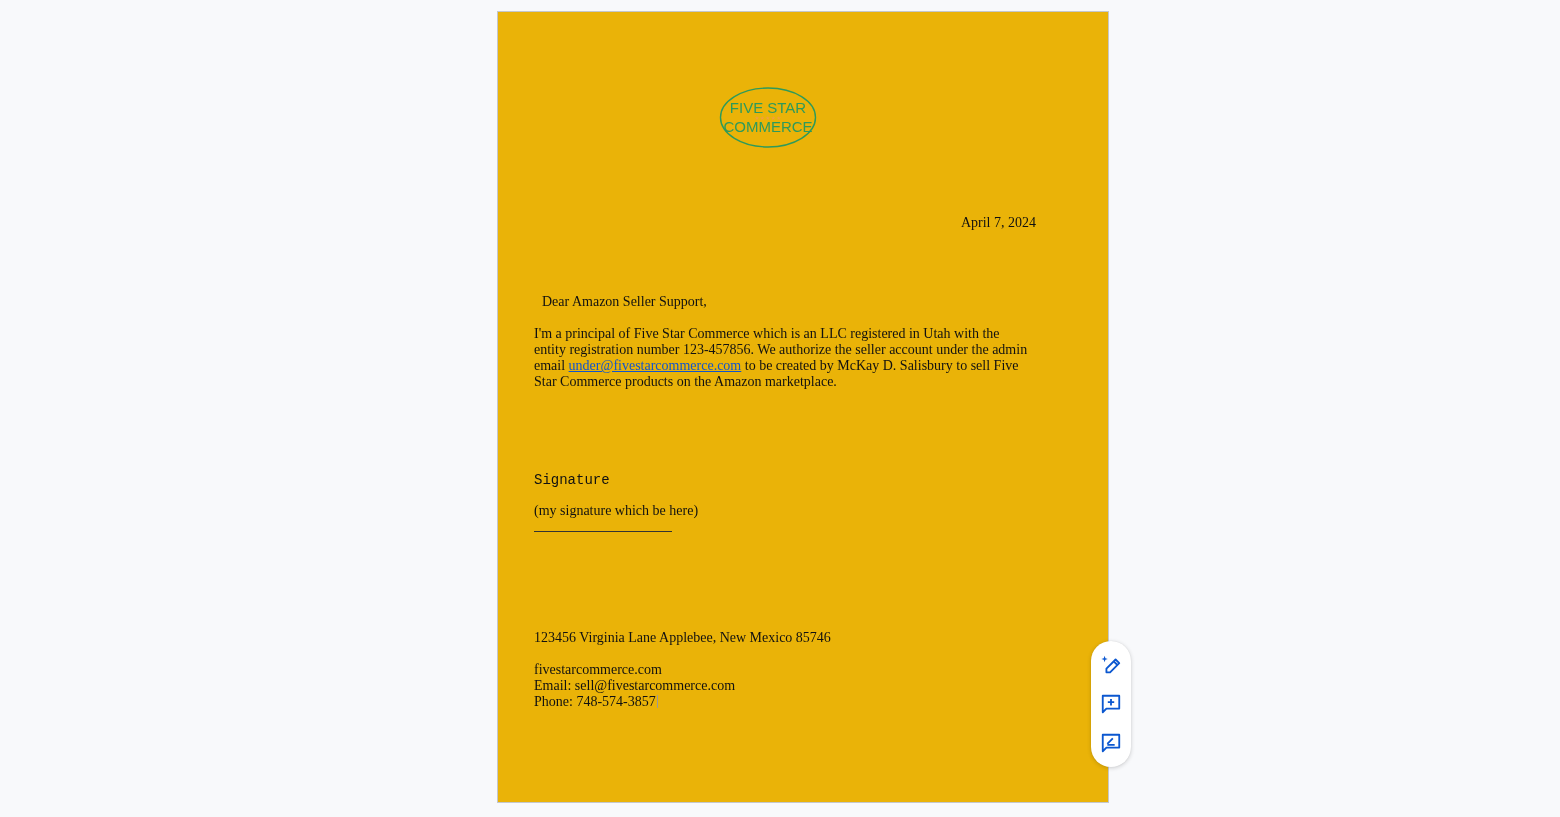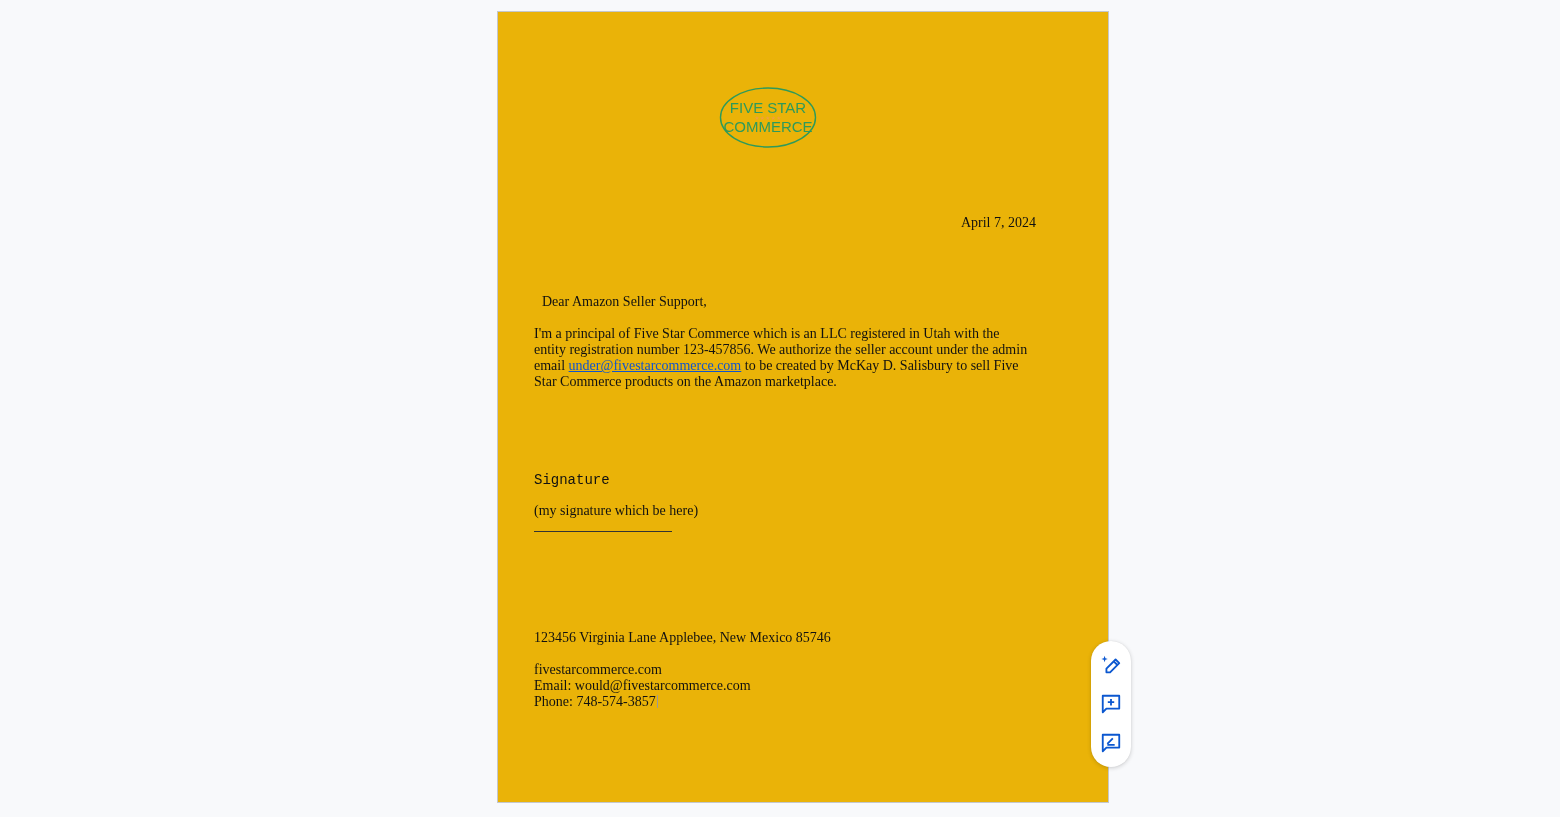--- a/index.html
+++ b/index.html
@@ -63,21 +63,21 @@
 
   <div class="txt sig-label">Signature</div>
   <div class="txt sig-text">(my signature which be here)</div>
   <div class="sig-line"></div>
 
 
   <div class="txt addr">123456 Virginia Lane Applebee, New Mexico 85746</div>
 
   <div class="txt block2">
     <div>fivestarcommerce.com</div>
-    <div>Email: would@fivestarcommerce.com</div>
+    <div>Email: sell@fivestarcommerce.com</div>
     <div><span>Phone: 748-574-3857</span><span class="caret"></span></div>
   </div>
 </div>
 
 <div class="fab">
   <div class="fab-btn">
     <svg width="22" height="22" viewBox="0 0 24 24" fill="none" stroke="#0b57d0" stroke-width="2" stroke-linejoin="round">
       <path d="M7 20 L7 16 L17 6 L21 10 L11 20 Z"></path>
       <path d="M15 8 L19 12"></path>
       <path d="M5 2 L5.9 4.6 L8.5 5.5 L5.9 6.4 L5 9 L4.1 6.4 L1.5 5.5 L4.1 4.6 Z" fill="#0b57d0" stroke="none"></path>

